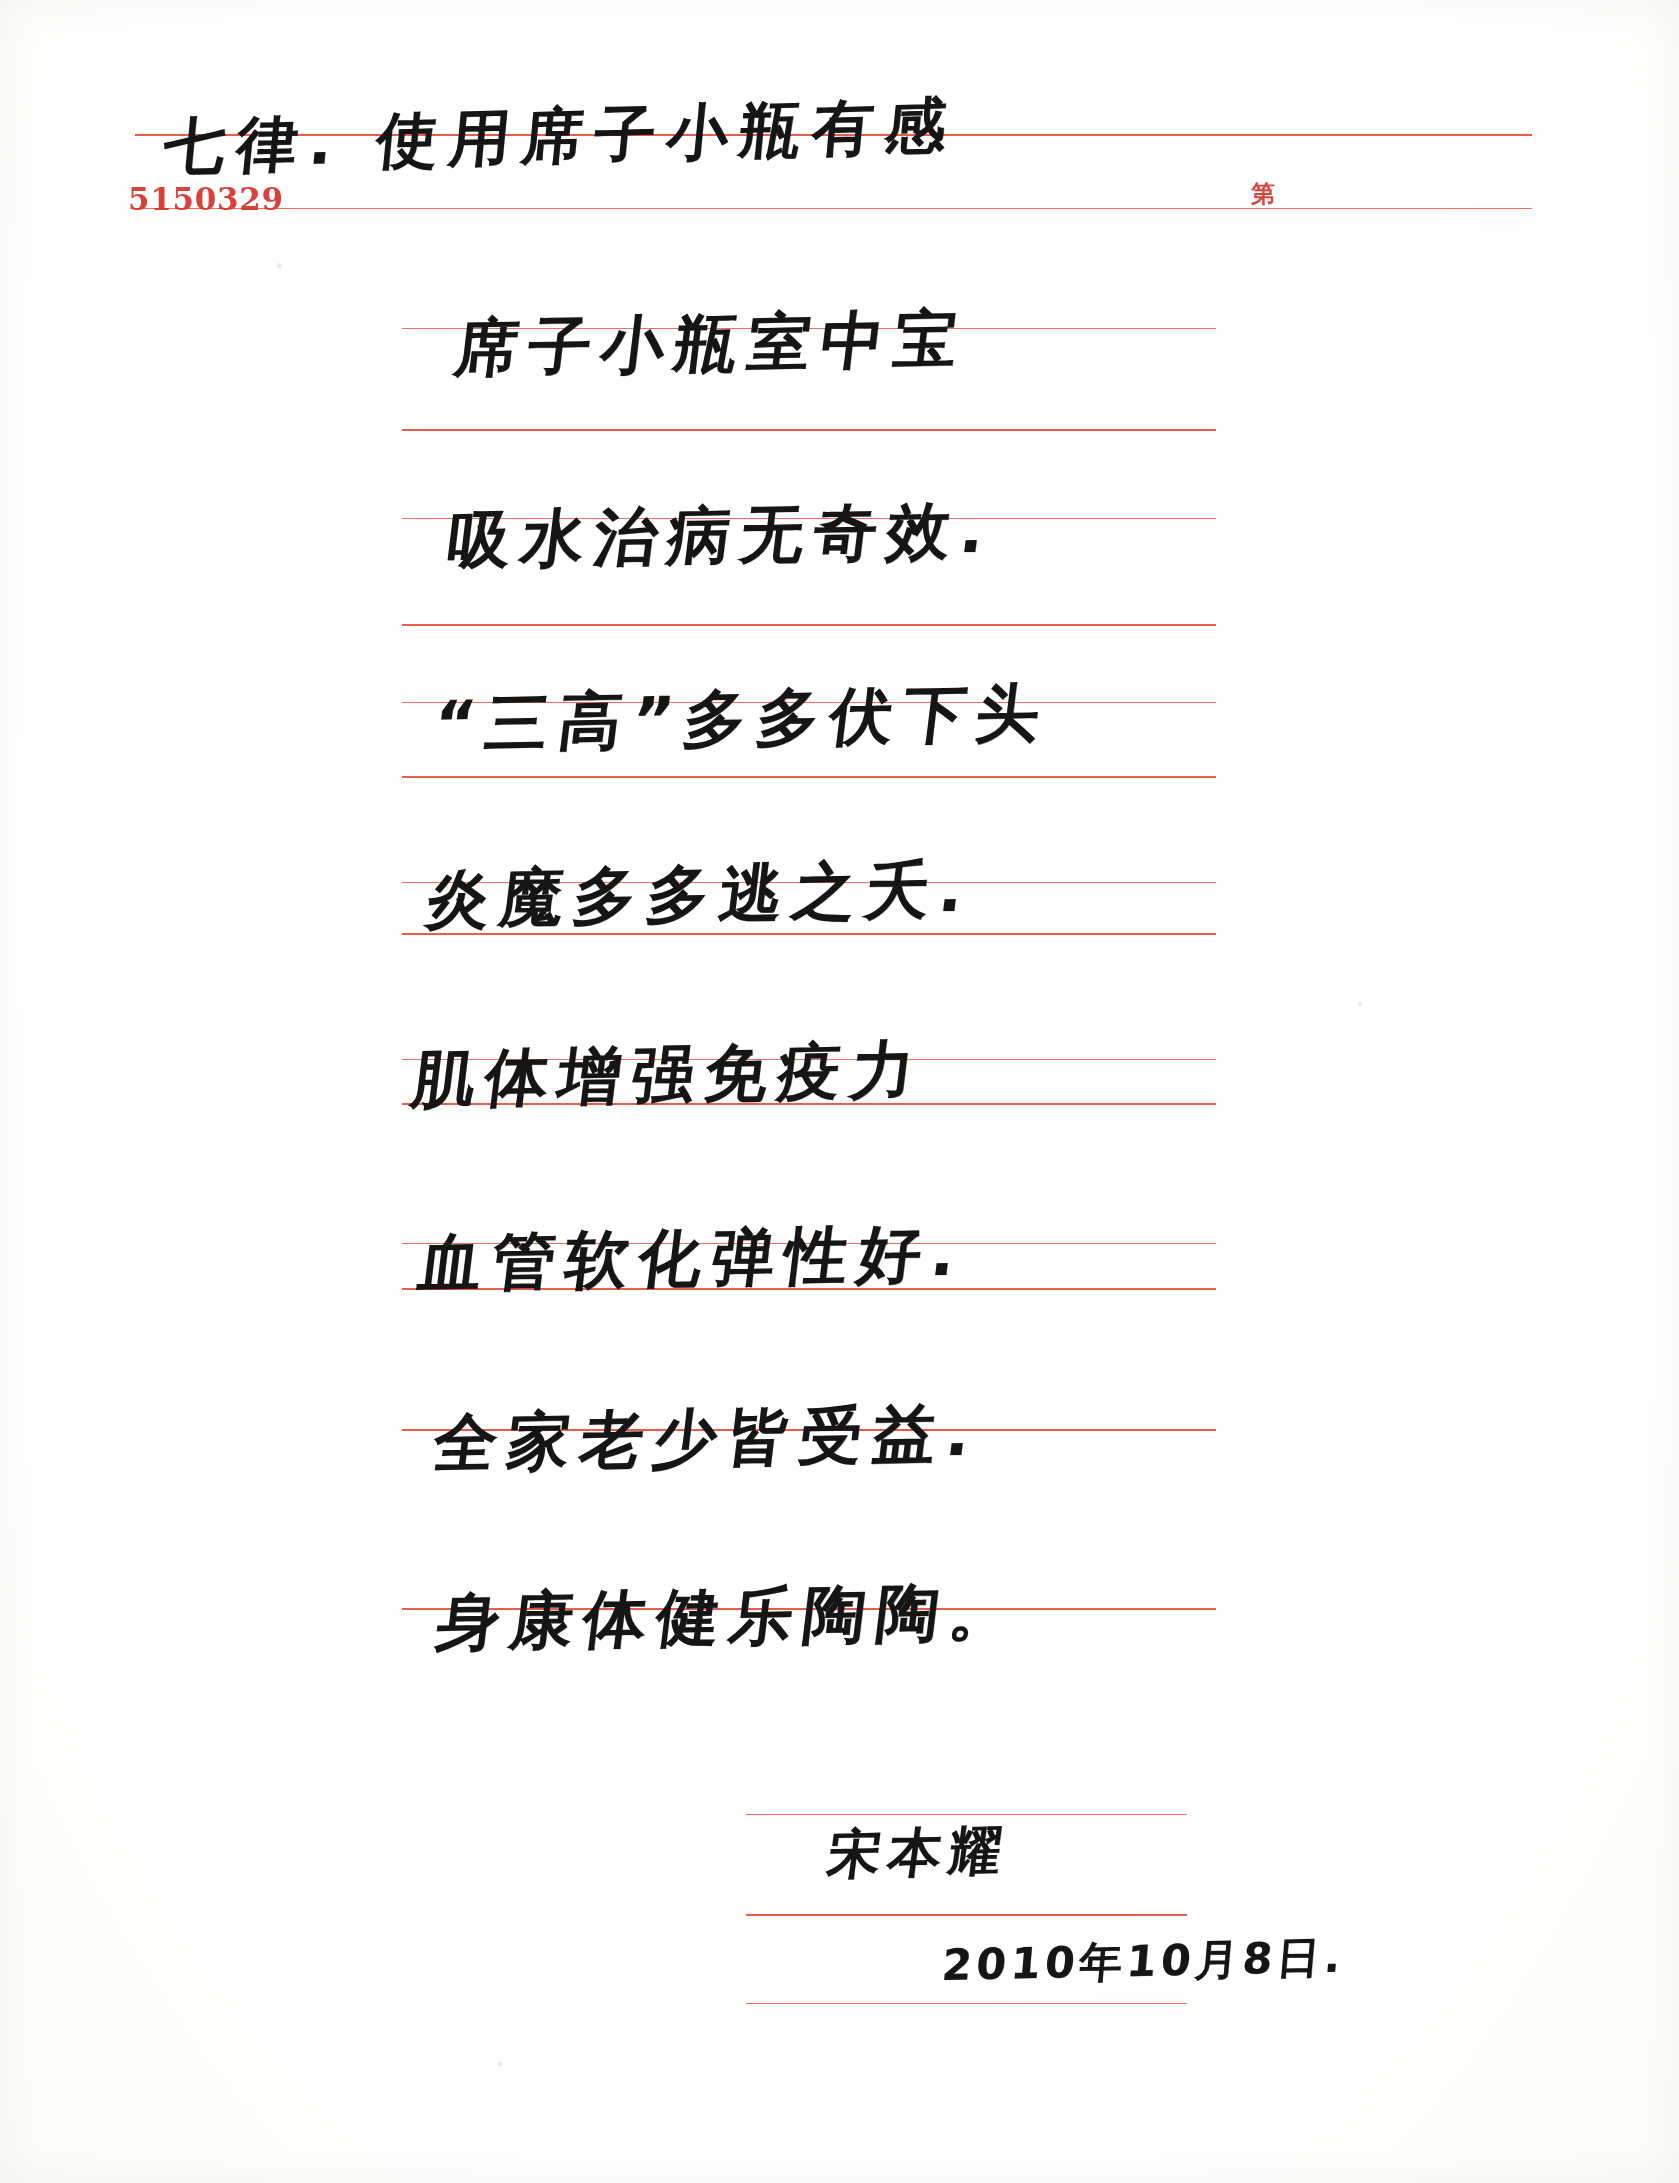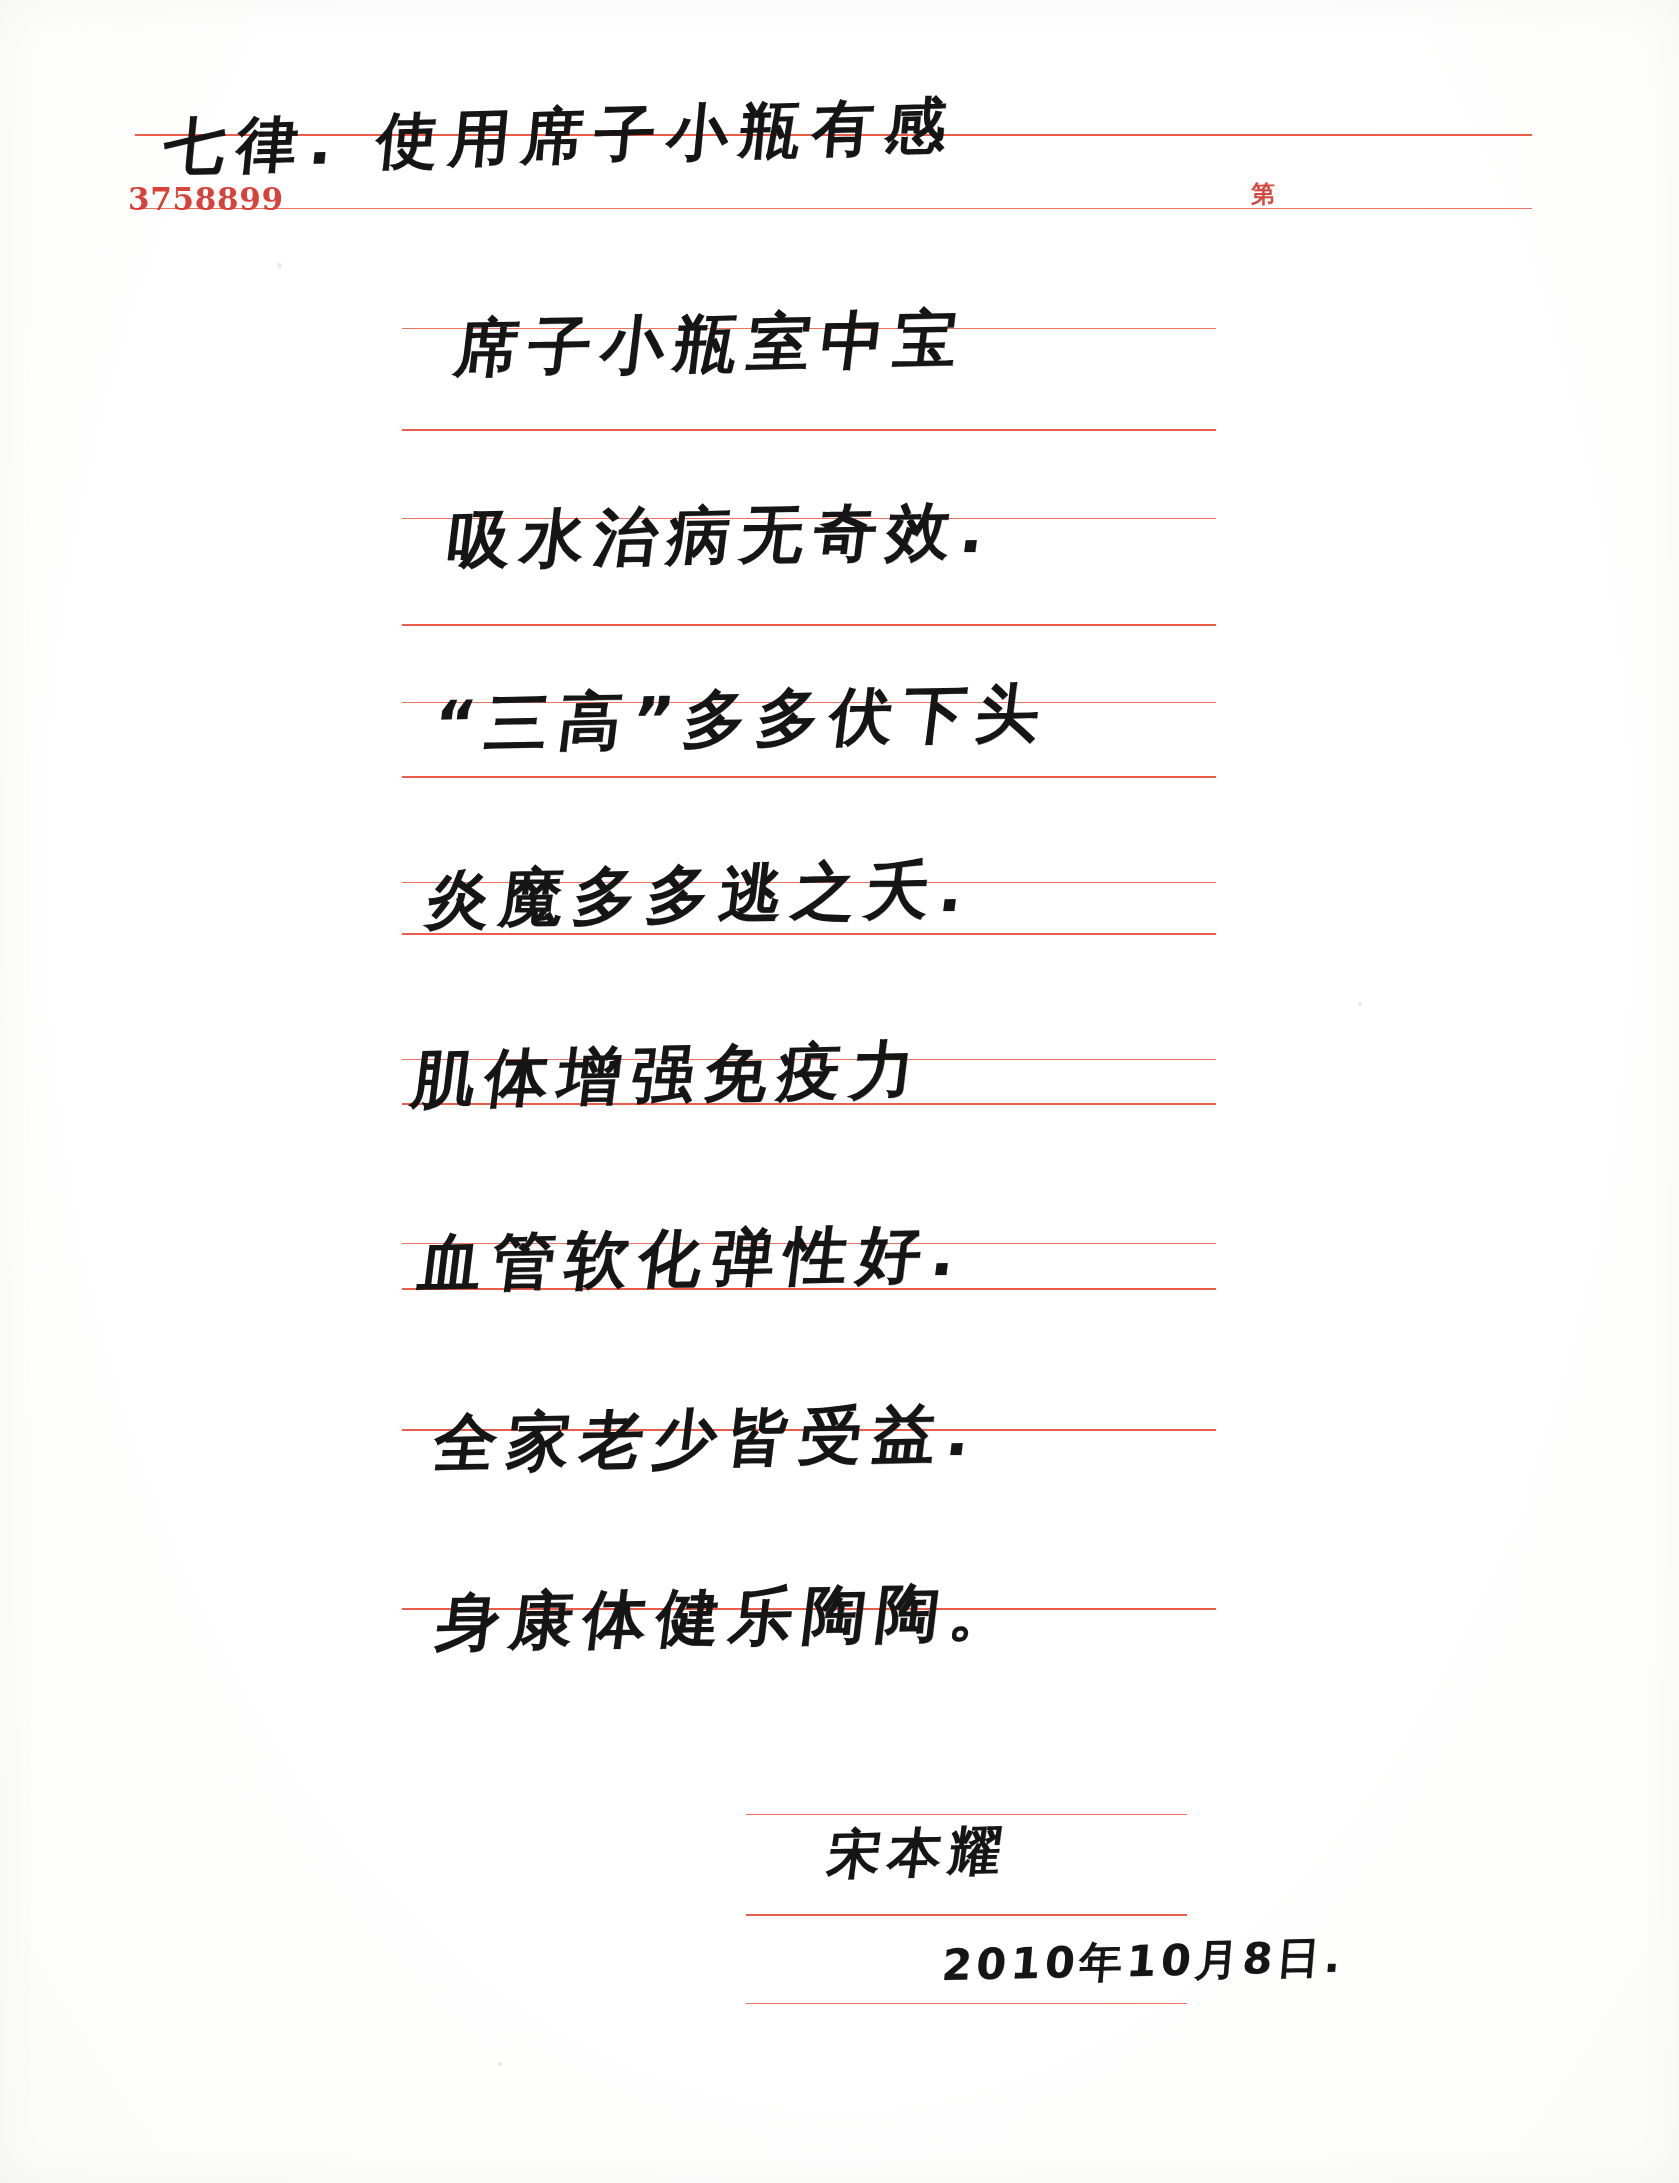--- a/index.html
+++ b/index.html
@@ -137,21 +137,21 @@
   <div class="rule" style="left:402px; top:1288px; width:814px;"></div>
 
   <div class="rule" style="left:402px; top:1429px; width:814px;"></div>
 
   <div class="rule" style="left:402px; top:1608px; width:814px;"></div>
 
   <div class="rule thin" style="left:746px; top:1814px; width:441px;"></div>
   <div class="rule" style="left:746px; top:1914px; width:441px;"></div>
   <div class="rule thin" style="left:746px; top:2003px; width:441px;"></div>
 
-  <div id="serial">3758899</div>
+  <div id="serial">5150329</div>
   <div id="page-mark">第</div>
 
   <div class="hw title" style="left:164px; top:107px;">七律.  使用席子小瓶有感</div>
 
   <div class="hw line" style="left:455px; top:306px;">席子小瓶室中宝</div>
 
   <div class="hw line" style="left:448px; top:498px;">吸水治病无奇效.</div>
 
   <div class="hw line" style="left:434px; top:682px;">“三高”多多伏下头</div>
 

